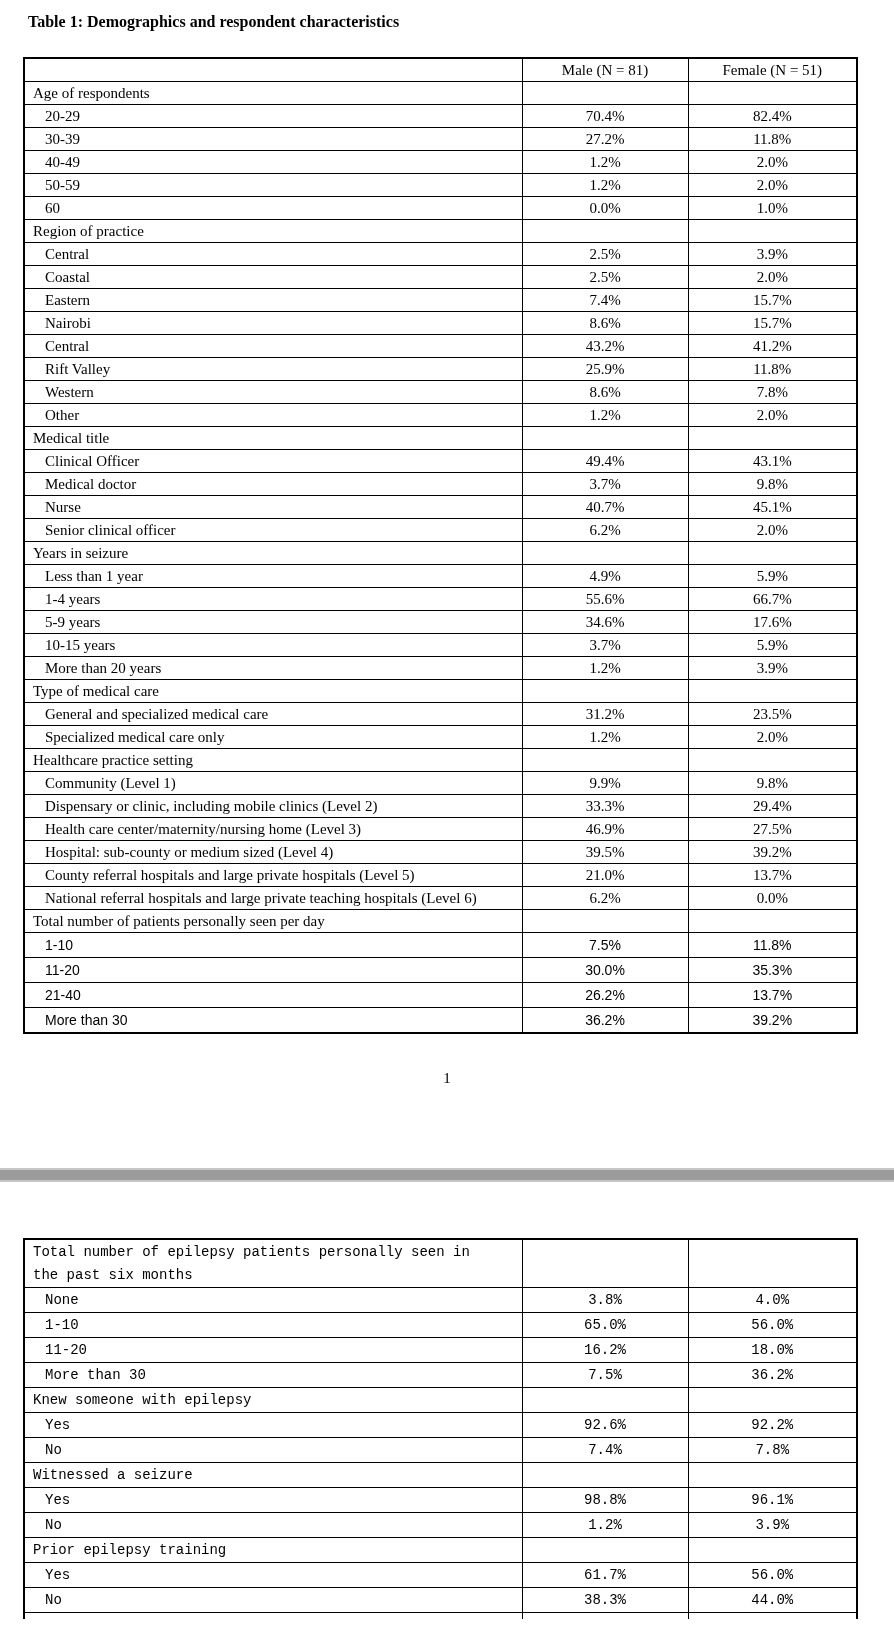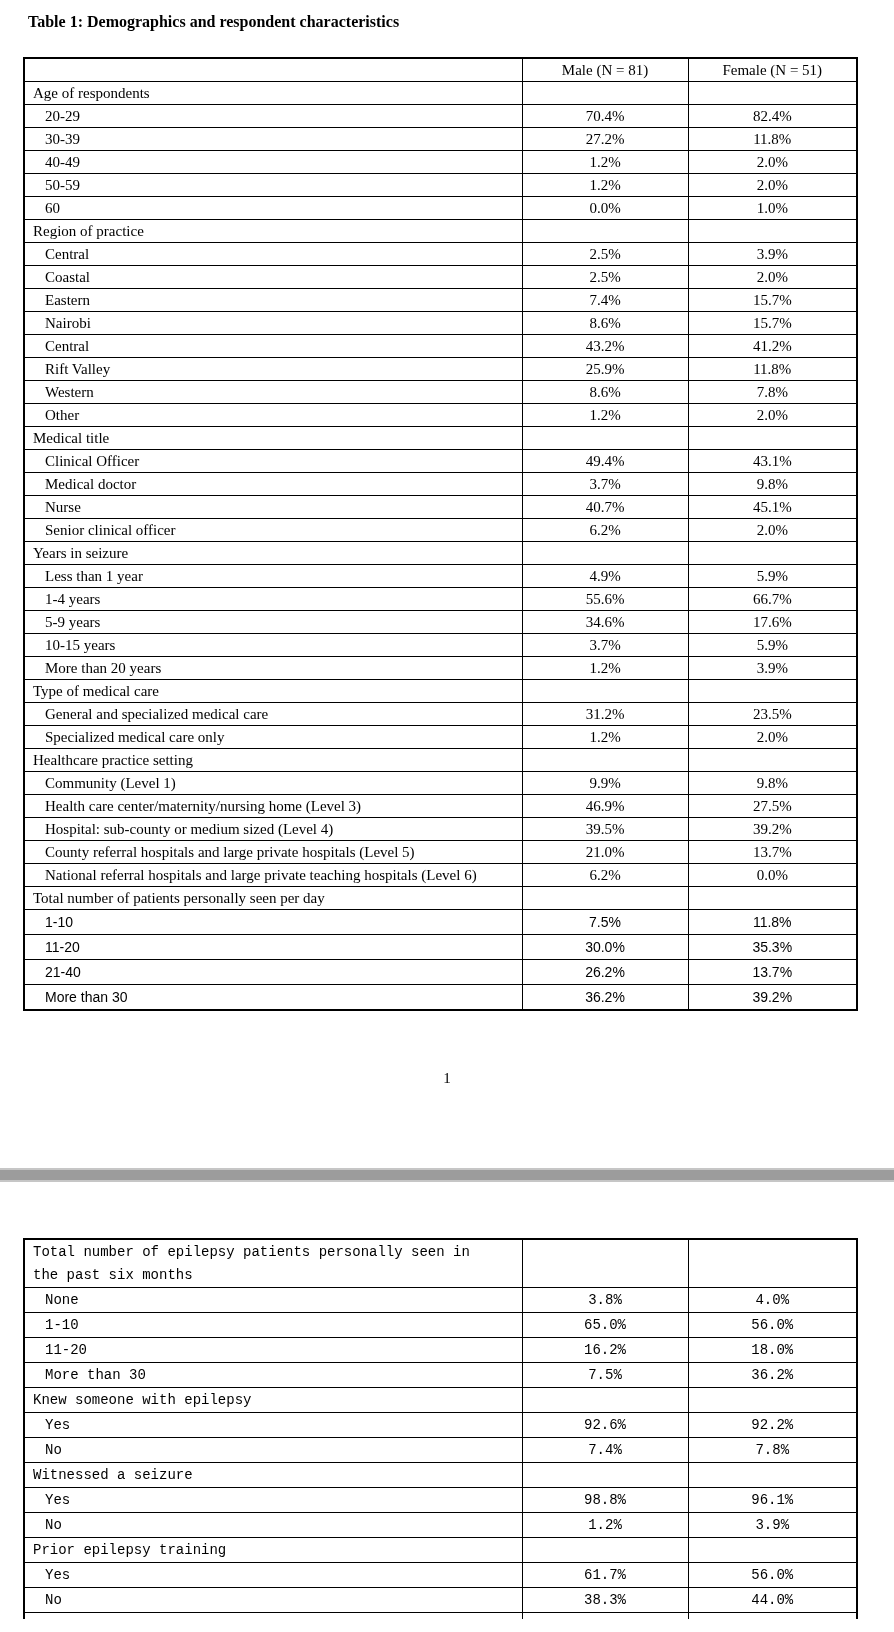--- a/index.html
+++ b/index.html
@@ -214,20 +214,25 @@
             <td class="label">Healthcare practice setting</td>
             <td class="val"></td>
             <td class="val"></td>
           </tr>
           <tr class="serif data">
             <td class="label indent">Community (Level 1)</td>
             <td class="val">9.9%</td>
             <td class="val">9.8%</td>
           </tr>
           <tr class="serif data">
+            <td class="label indent">Dispensary or clinic, including mobile clinics (Level 2)</td>
+            <td class="val">33.3%</td>
+            <td class="val">29.4%</td>
+          </tr>
+          <tr class="serif data">
             <td class="label indent">Health care center/maternity/nursing home (Level 3)</td>
             <td class="val">46.9%</td>
             <td class="val">27.5%</td>
           </tr>
           <tr class="serif data">
             <td class="label indent">Hospital: sub-county or medium sized (Level 4)</td>
             <td class="val">39.5%</td>
             <td class="val">39.2%</td>
           </tr>
           <tr class="serif data">

